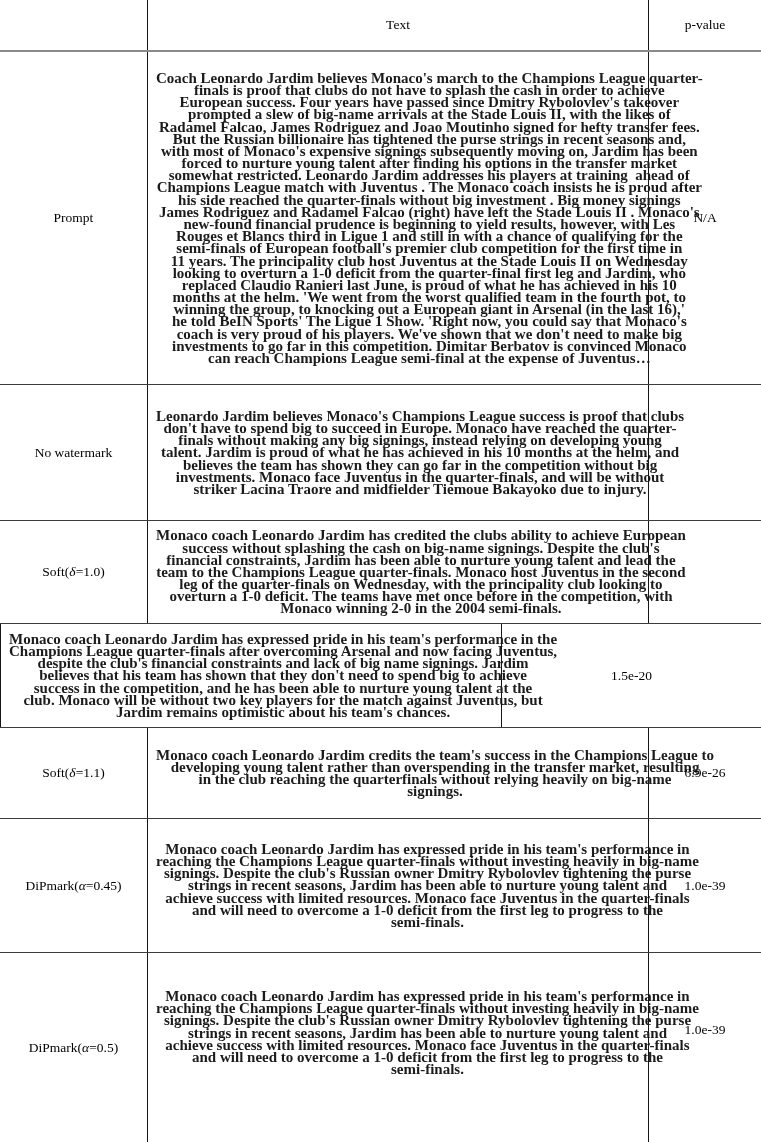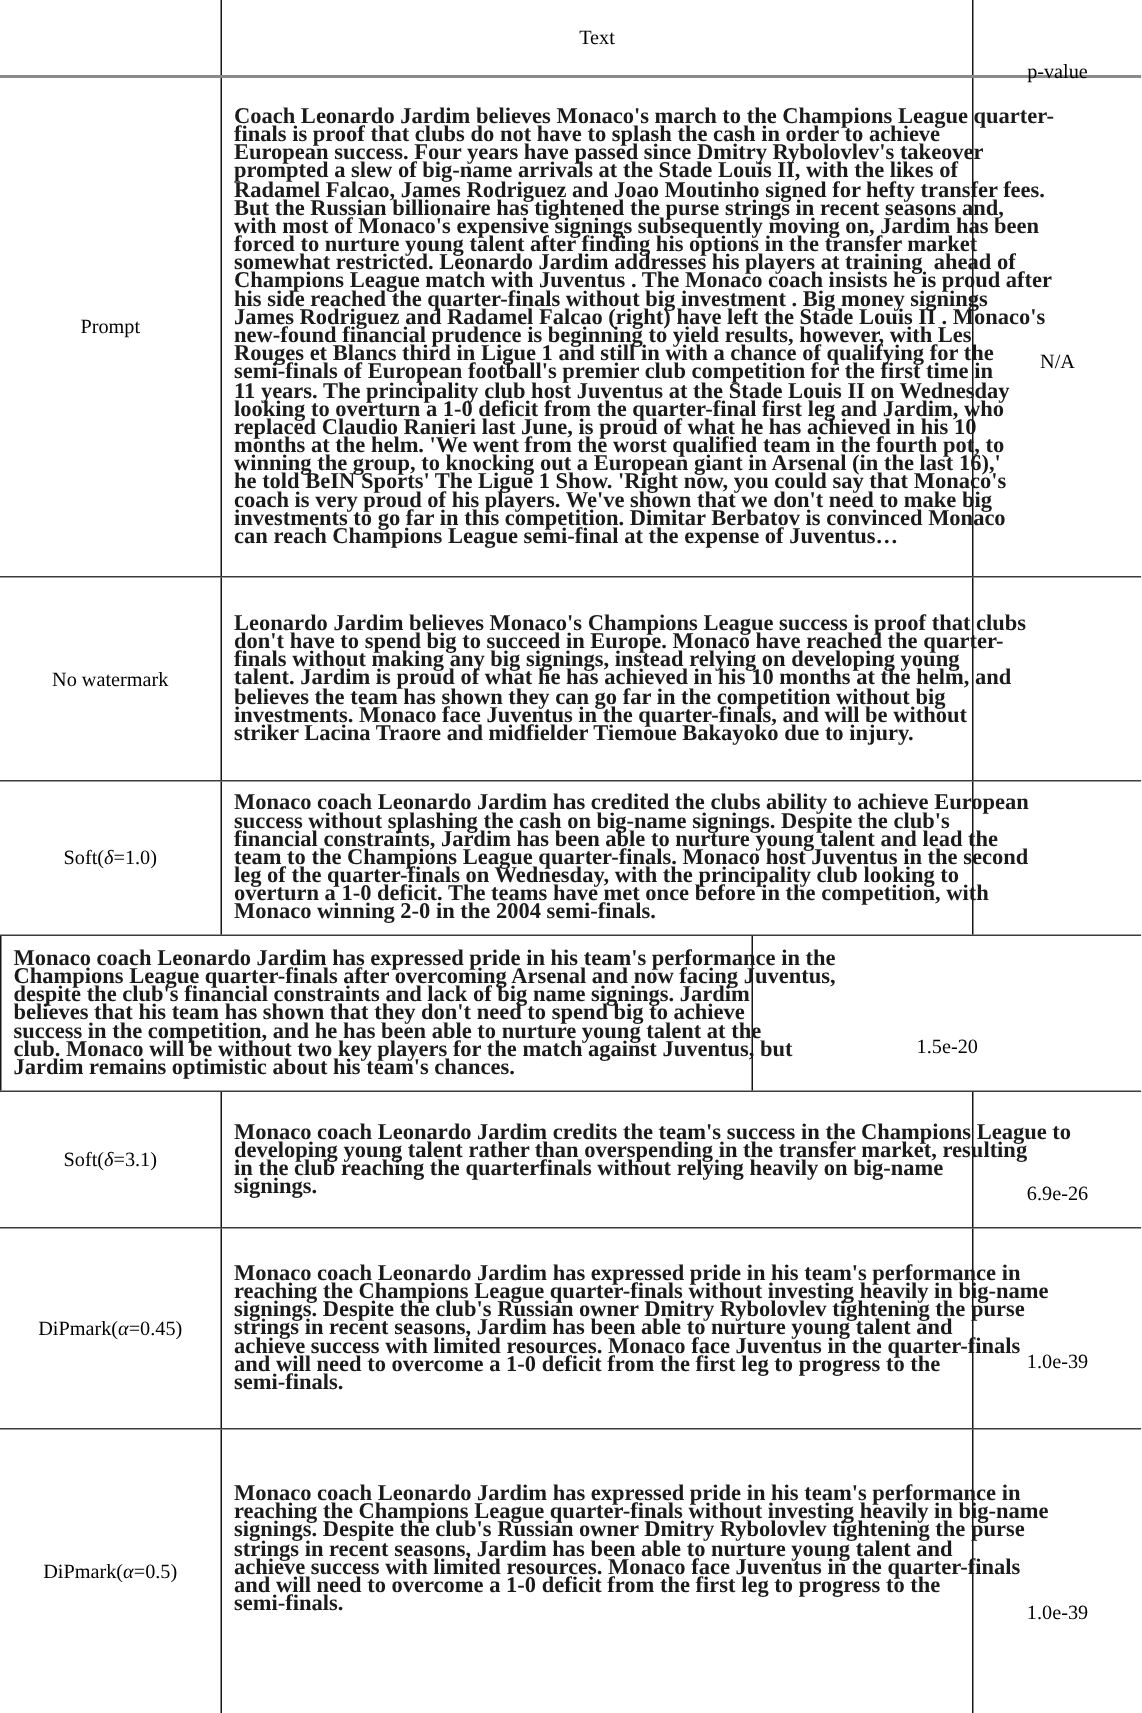--- a/index.html
+++ b/index.html
@@ -8,26 +8,25 @@
     position:relative;font-family:"Liberation Serif", serif;color:#000;
   }
   .row{display:flex;box-sizing:border-box;width:761px;}
   .cell{box-sizing:border-box;}
   .label-cell{
     width:147px;display:flex;align-items:center;justify-content:center;
     text-align:left;font-size:13.5px;
   }
   .text-cell{
     width:502px;border-left:1px solid #161616;border-right:1px solid #161616;
-    display:flex;align-items:center;padding:0 8px;
+    display:flex;align-items:center;padding:0 8px;text-align:center;
   }
   .pvalue-cell{
     flex:1;display:flex;align-items:center;justify-content:center;
     font-size:13.5px;
-    margin-top:45px;
   }
   .header-row{height:52px;border-bottom:2px solid #8a8a8a;}
   .header-row .text-cell{justify-content:center;}
   .header-row .cell{font-size:13.5px;}
   .body-row{border-bottom:1.5px solid #3c3c3c;}
   #rows .body-row:nth-child(1){height:333px;}
   #rows .body-row:nth-child(2){height:136px;}
   #rows .body-row:nth-child(3){height:103px;}
   #rows .body-row:nth-child(4){height:104px;}
   #rows .body-row:nth-child(5){height:91px;}
@@ -136,21 +135,21 @@
 club. Monaco will be without two key players for the match against Juventus, but
 Jardim remains optimistic about his team's chances.</pre>
     </div>
     <div class="cell pvalue-cell">
       <span>1.5e-20</span>
     </div>
   </div>
 
   <div class="row body-row">
     <div class="cell label-cell">
-      <span><span class="label-prefix">Soft(</span><span class="label-sym">δ</span><span class="label-suffix">=3.1)</span></span>
+      <span><span class="label-prefix">Soft(</span><span class="label-sym">δ</span><span class="label-suffix">=1.1)</span></span>
     </div>
     <div class="cell text-cell">
       <pre class="mono">Monaco coach Leonardo Jardim credits the team's success in the Champions League to
 developing young talent rather than overspending in the transfer market, resulting
 in the club reaching the quarterfinals without relying heavily on big-name
 signings.</pre>
     </div>
     <div class="cell pvalue-cell">
       <span>6.9e-26</span>
     </div>

